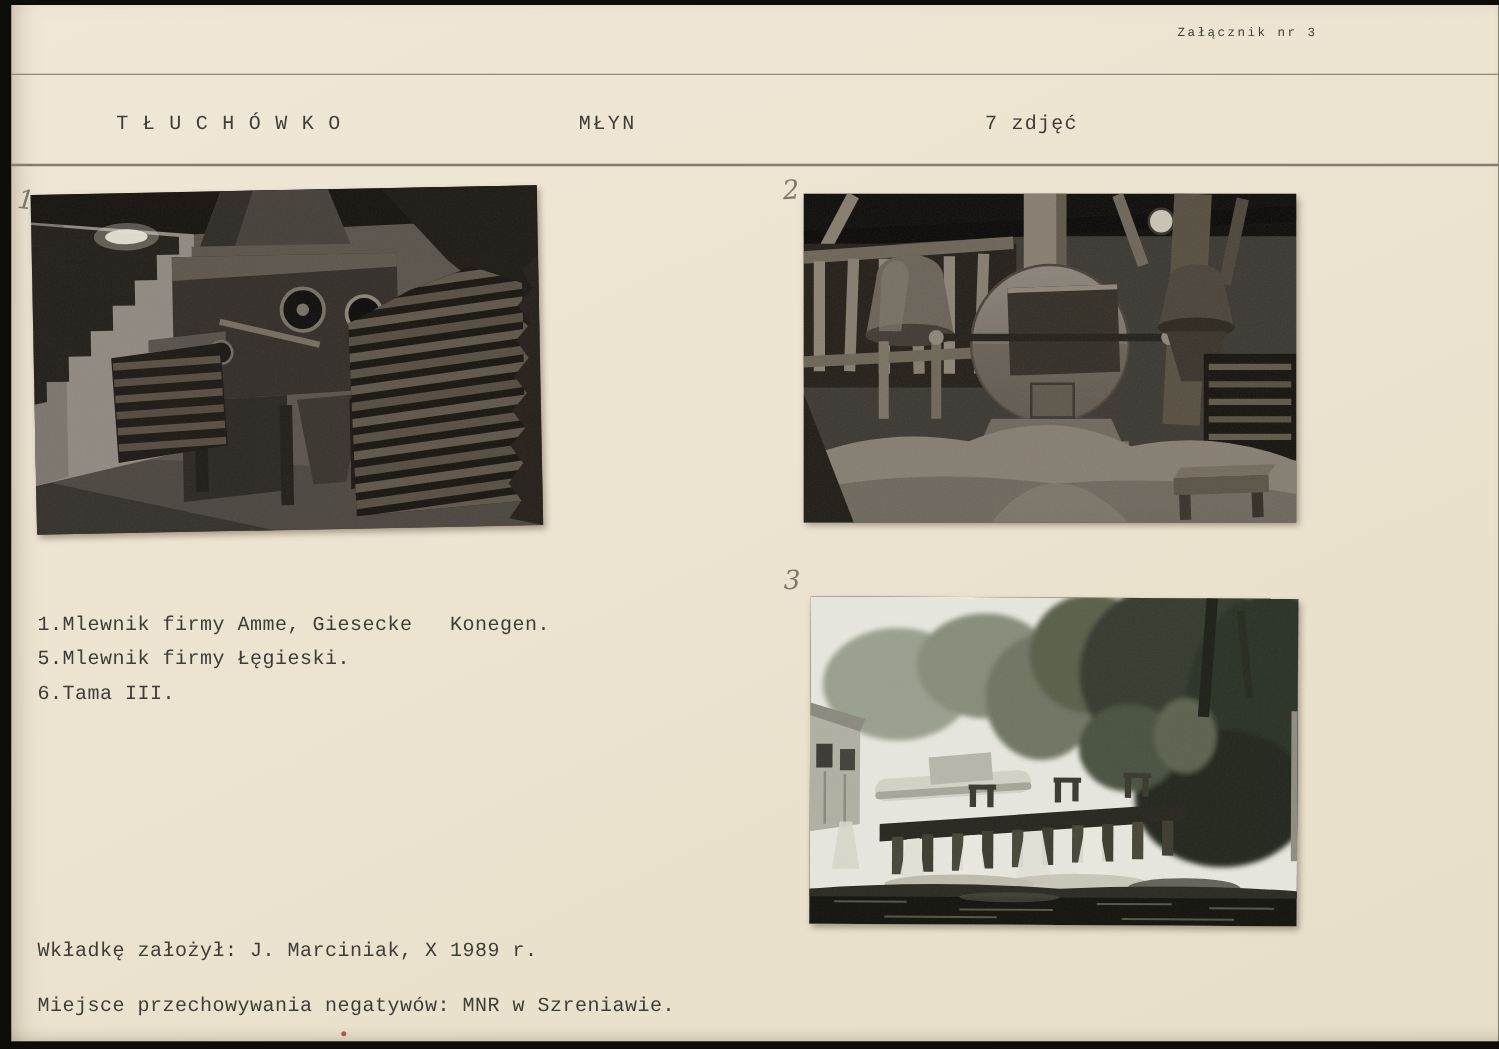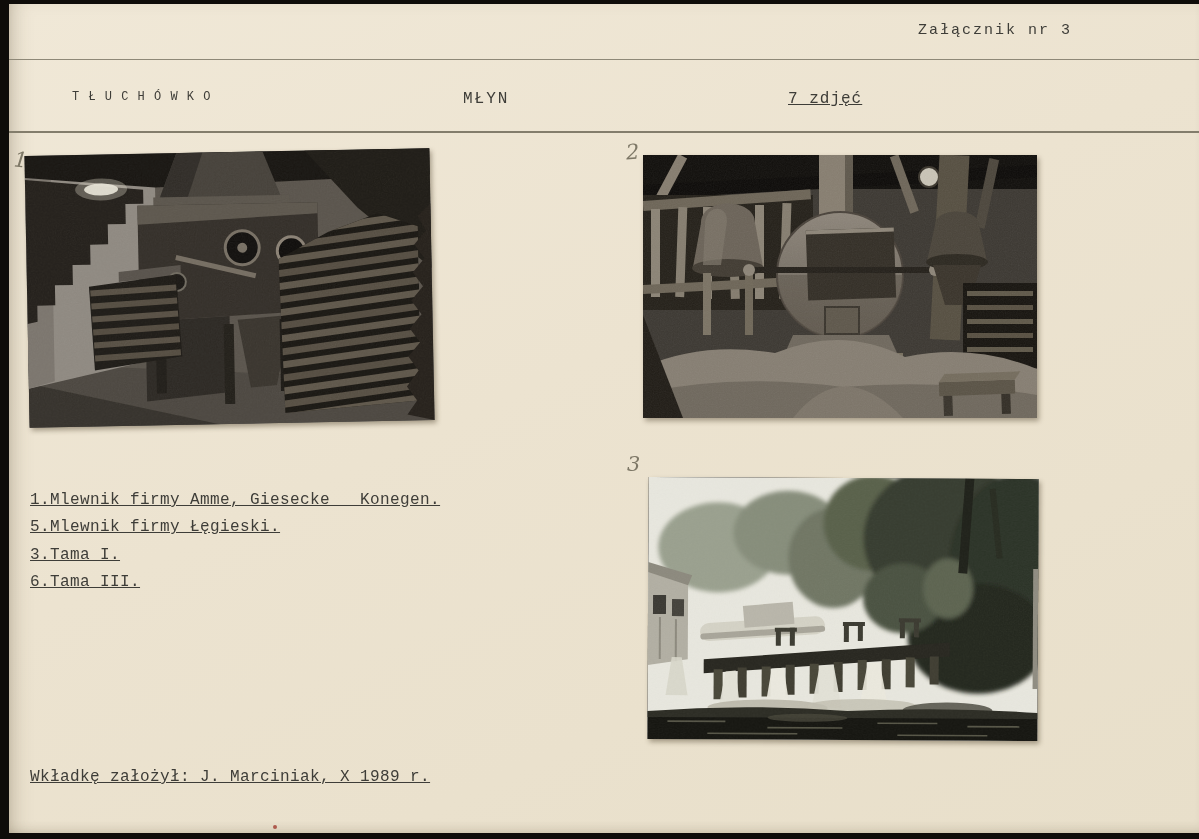--- a/index.html
+++ b/index.html
@@ -8,28 +8,28 @@
     position:absolute;left:9px;top:4px;width:1190px;height:829px;
     background:linear-gradient(155deg,#f0e8d7 0%,#ece3d0 45%,#e8dfca 100%);
     box-shadow:inset 14px 0 22px -14px rgba(70,55,30,.35), inset 0 -8px 14px -10px rgba(70,55,30,.3);
     font-family:"Liberation Mono","DejaVu Sans Mono",monospace;
     color:#3e3d38;
   }
   .rule{position:absolute;left:0;right:0;height:1px;background:#8e8877;}
   .rule-top{top:55px;}
   .rule-header{top:127px;height:2px;background:#837d6c;}
   .txt{position:absolute;white-space:pre;}
-  .attachment{left:909px;top:18px;font-size:15px;letter-spacing:2px;}
-  .place{left:63px;top:86px;font-size:12px;letter-spacing:1px;text-align:center;}
+  .attachment{left:933px;top:18px;font-size:10px;letter-spacing:2px;}
+  .place{left:84px;top:86px;font-size:16px;letter-spacing:1px;text-align:center;}
   .objname{left:454px;top:86px;font-size:16px;letter-spacing:2px;}
-  .count{left:779px;top:86px;font-size:16px;letter-spacing:1px;text-decoration:underline;}
+  .count{left:779px;top:86px;font-size:16px;letter-spacing:1px;}
   .captions{position:absolute;left:21px;top:483px;font-size:16px;line-height:27.3px;letter-spacing:.4px;}
-  .caption-line{white-space:pre;text-decoration:underline;}
+  .caption-line{white-space:pre;}
   .footer-line{position:absolute;left:21px;font-size:16px;letter-spacing:.4px;white-space:pre;}
-  .footer-1{top:764px;text-decoration:underline;}
+  .footer-1{top:748px;}
   .footer-2{top:792px;}
   .hand{position:absolute;font-family:"DejaVu Serif",serif;font-style:italic;font-size:21px;color:#7e7867;}
   .hand-1{left:5px;top:144px;transform:rotate(6deg);}
   .hand-2{left:617px;top:136px;transform:rotate(-4deg);}
   .hand-3{left:618px;top:448px;}
   figure.photo{position:absolute;margin:0;box-shadow:2px 3px 5px rgba(60,48,25,.4);background:#444;}
   figure.photo svg{display:block;width:100%;height:100%;}
   .photo-1{left:18px;top:148px;width:405px;height:272px;transform:rotate(-1.1deg);}
   .photo-2{left:634px;top:151px;width:394px;height:263px;}
   .photo-3{left:639px;top:474px;width:390px;height:262px;transform:rotate(.3deg);}
@@ -279,21 +279,21 @@
         </g>
         <ellipse cx="160" cy="240" rx="40" ry="4" fill="#454437" opacity=".8"></ellipse>
         <rect x="385" y="90" width="5" height="120" fill="#8f8c80"></rect>
         <rect width="390" height="262" filter="url(#p3g)" opacity=".08"></rect>
       </svg>
     </figure>
 
     <div class="captions">
       <div class="caption-line">1.Mlewnik firmy Amme, Giesecke   Konegen.</div>
       <div class="caption-line">5.Mlewnik firmy Łęgieski.</div>
-      <div class="caption-line">3.Tama I.</div>
       <div class="caption-line">6.Tama III.</div>
     </div>
 
     <div class="footer-line footer-1">Wkładkę założył: J. Marciniak, X 1989 r.</div>
+    <div class="footer-line footer-2">Miejsce przechowywania negatywów: MNR w Szreniawie.</div>
 
     <div class="speck"></div>
   </div>
 </div>
 
 </body></html>

